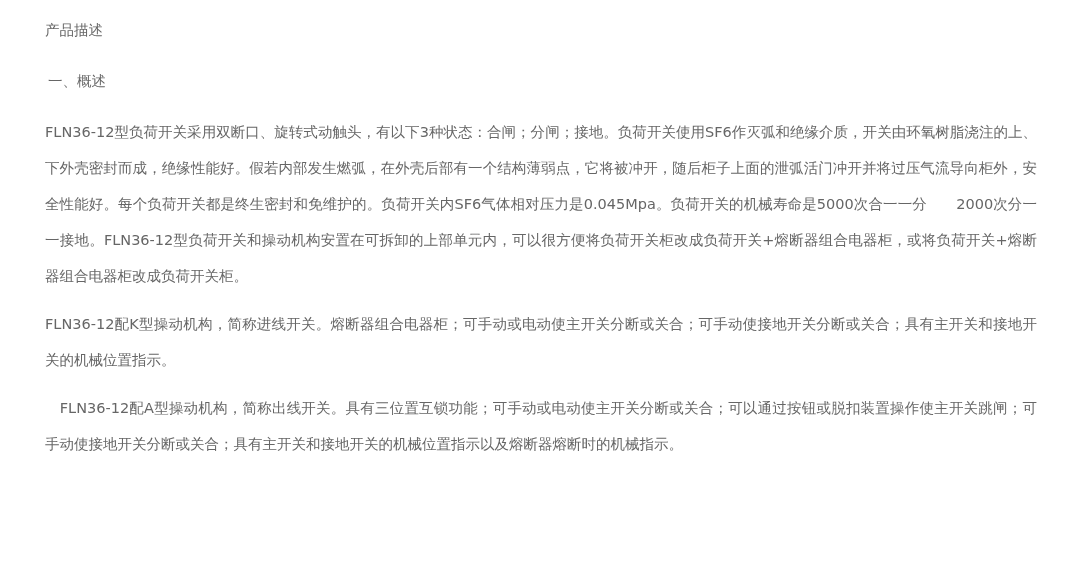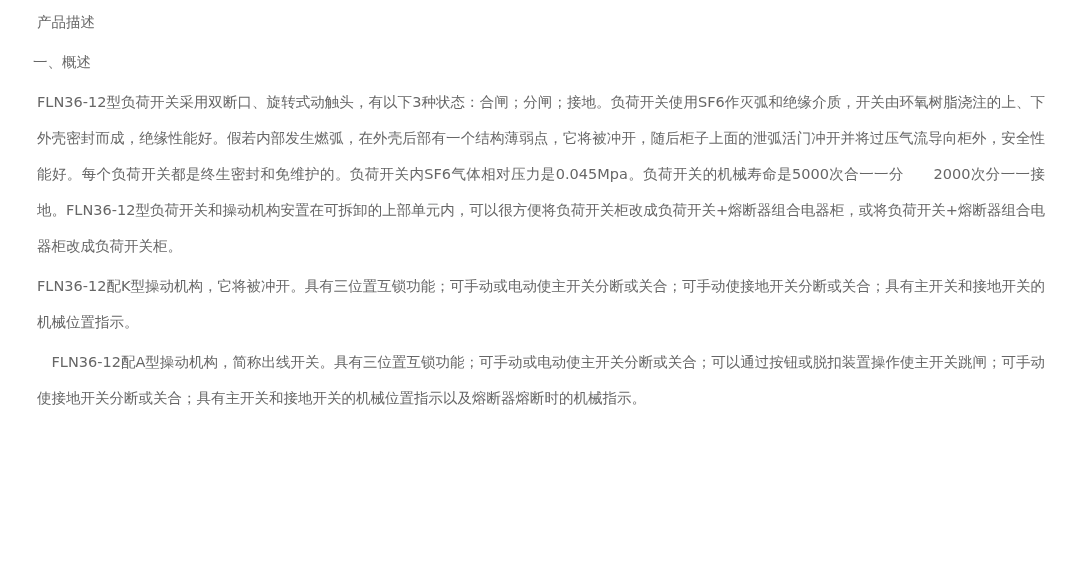--- a/index.html
+++ b/index.html
@@ -13,39 +13,39 @@
   .doc {
     box-sizing: border-box;
     width: 1080px;
     padding: 0 31px 0 33px;
     font-family: "DejaVu Sans", sans-serif;
     font-size: 14.5px;
     line-height: 36px;
     color: #666666;
   }
   .doc-line {
-    margin: 4px;
+    margin: 12px;
     white-space: pre-wrap;
     text-align: justify;
   }
   .doc-heading {
-    margin: 0;
+    margin: 15px;
     white-space: pre-wrap;
     font-weight: normal;
     font-size: 14.5px;
     line-height: 36px;
   }
 </style>
 </head>
 <body>
 
 <div class="doc">
 
   <p class="doc-line">产品描述</p>
 
   <p class="doc-heading">一、概述</p>
 
   <p class="doc-line">FLN36-12型负荷开关采用双断口、旋转式动触头，有以下3种状态：合闸；分闸；接地。负荷开关使用SF6作灭弧和绝缘介质，开关由环氧树脂浇注的上、下外壳密封而成，绝缘性能好。假若内部发生燃弧，在外壳后部有一个结构薄弱点，它将被冲开，随后柜子上面的泄弧活门冲开并将过压气流导向柜外，安全性能好。每个负荷开关都是终生密封和免维护的。负荷开关内SF6气体相对压力是0.045Mpa。负荷开关的机械寿命是5000次合一一分　　2000次分一一接地。FLN36-12型负荷开关和操动机构安置在可拆卸的上部单元内，可以很方便将负荷开关柜改成负荷开关+熔断器组合电器柜，或将负荷开关+熔断器组合电器柜改成负荷开关柜。</p>
 
-  <p class="doc-line">FLN36-12配K型操动机构，它将被冲开。具有三位置互锁功能；可手动或电动使主开关分断或关合；可手动使接地开关分断或关合；具有主开关和接地开关的机械位置指示。</p>
+  <p class="doc-line">FLN36-12配K型操动机构，简称进线开关。熔断器组合电器柜；可手动或电动使主开关分断或关合；可手动使接地开关分断或关合；具有主开关和接地开关的机械位置指示。</p>
   <p class="doc-line">　FLN36-12配A型操动机构，简称出线开关。具有三位置互锁功能；可手动或电动使主开关分断或关合；可以通过按钮或脱扣装置操作使主开关跳闸；可手动使接地开关分断或关合；具有主开关和接地开关的机械位置指示以及熔断器熔断时的机械指示。</p>
 
 </div>
 
 </body></html>

